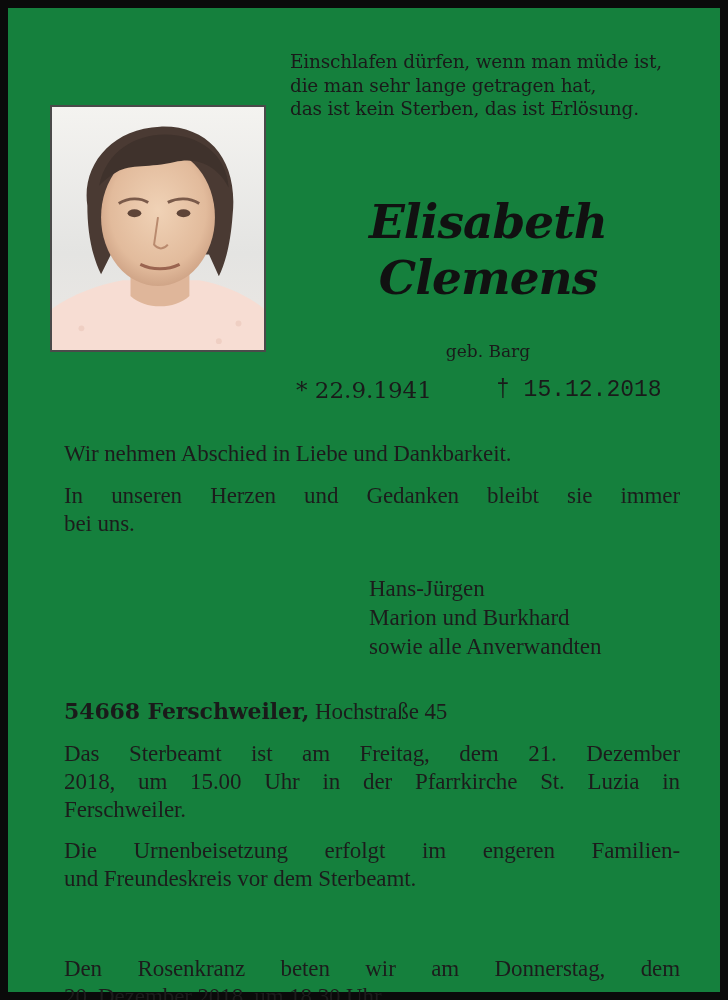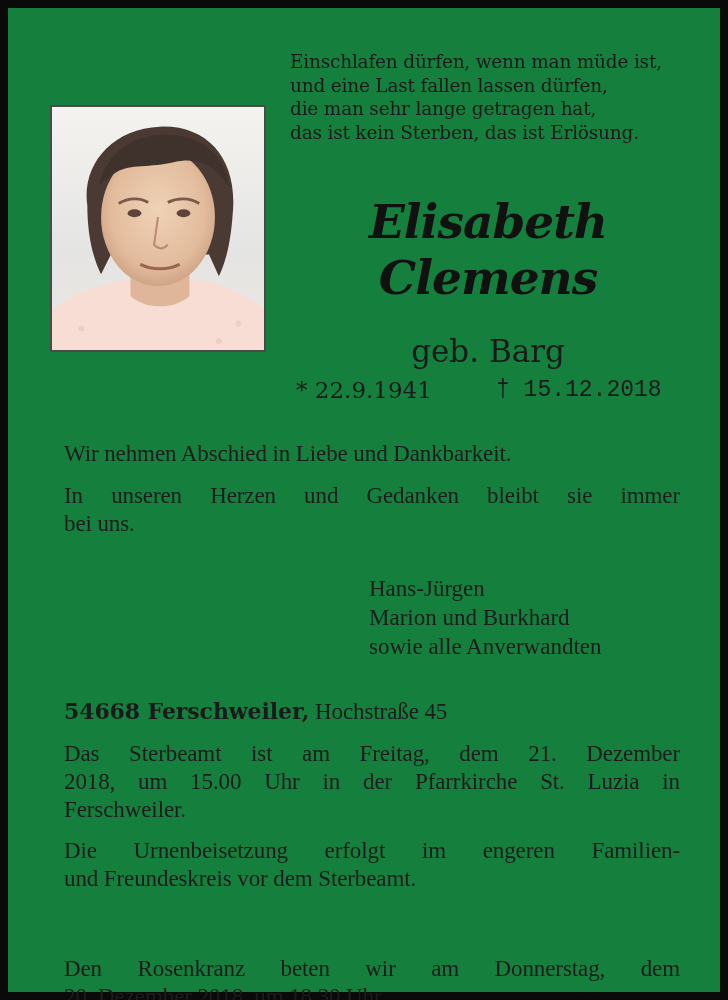--- a/index.html
+++ b/index.html
@@ -25,21 +25,21 @@
     .photo svg { display: block; width: 100%; height: 100%; }
 
     .name {
       position: absolute; left: 280px; top: 186px; width: 400px; text-align: center;
       font-family: "DejaVu Serif", "Liberation Serif", serif;
       font-style: italic; font-weight: bold; font-size: 47px; line-height: 56px;
       letter-spacing: -1px; color: #111;
     }
     .nee {
       position: absolute; left: 280px; top: 328px; width: 400px; text-align: center;
-      font-size: 31px; line-height: 30px;
+      font-size: 17px; line-height: 30px;
     }
     .dates {
       position: absolute; left: 288px; top: 367px; width: 380px;
       font-size: 23px; line-height: 30px;
     }
     .dates .birth { position: absolute; left: 0; top: 0; }
     .dates .death { position: absolute; left: 200px; top: 0; font-family: Liberation Mono, monospace; }
 
     .body-text {
       position: absolute; left: 56px; width: 616px;
@@ -59,21 +59,20 @@
     .line { display: block; white-space: nowrap; }
     .just { display: block; text-align: justify; text-align-last: justify; }
   </style>
 </head>
 <body>
 
 <div class="frame">
 
   <div class="poem serif">
     <span class="line">Einschlafen dürfen, wenn man müde ist,</span>
-    <span class="line">und eine Last fallen lassen dürfen,</span>
     <span class="line">die man sehr lange getragen hat,</span>
     <span class="line">das ist kein Sterben, das ist Erlösung.</span>
   </div>
 
   <div class="photo" title="Portrait photo of Elisabeth Clemens">
     <svg viewBox="0 0 216 247" preserveAspectRatio="none">
       <defs>
         <linearGradient id="bg" x1="0" y1="0" x2="0" y2="1">
           <stop offset="0" stop-color="#f4f3f0"></stop>
           <stop offset="0.6" stop-color="#e4e4e2"></stop>

